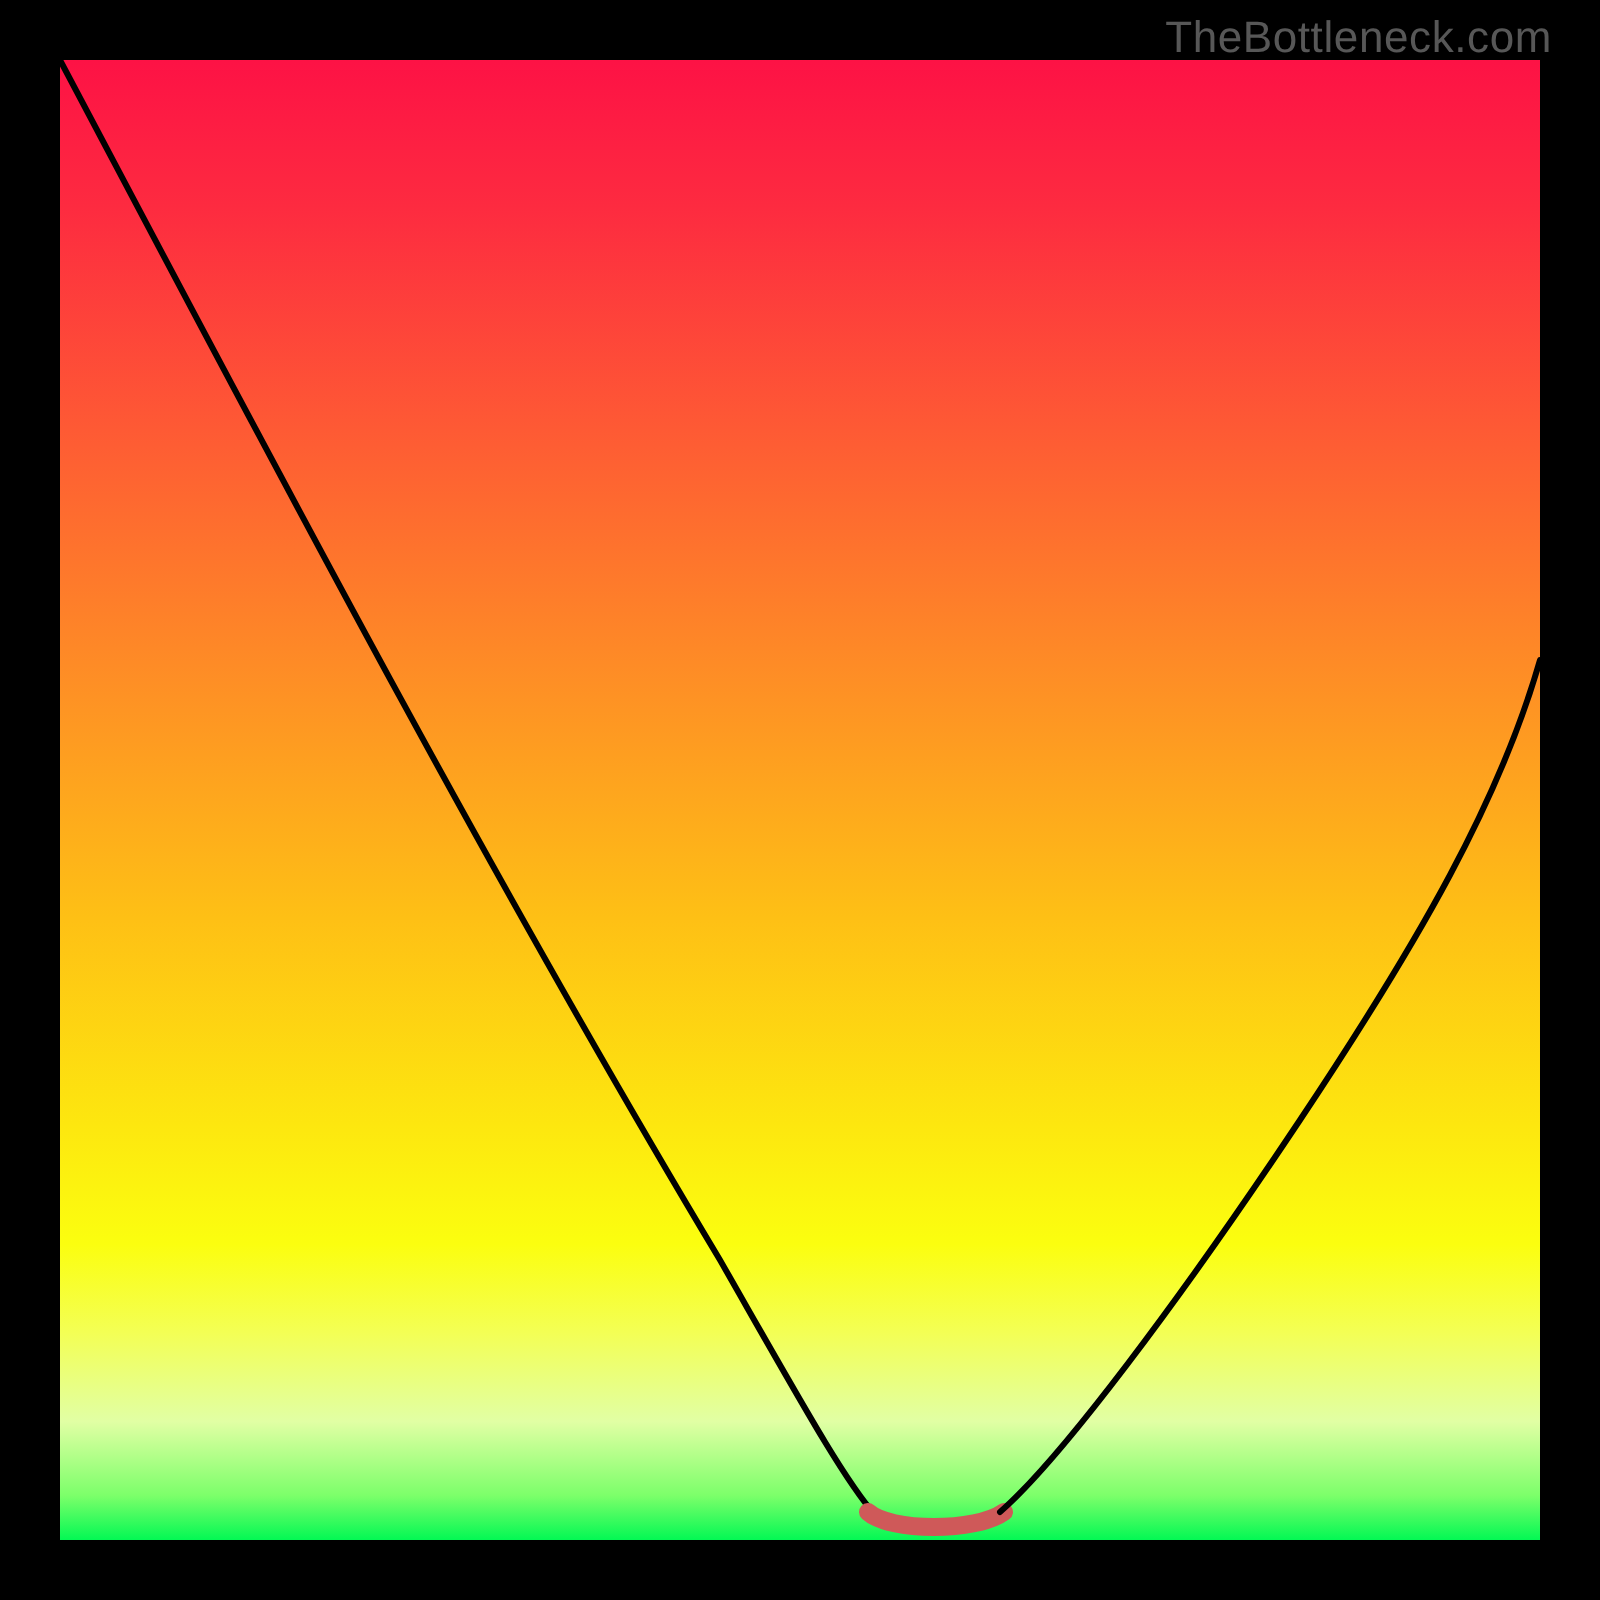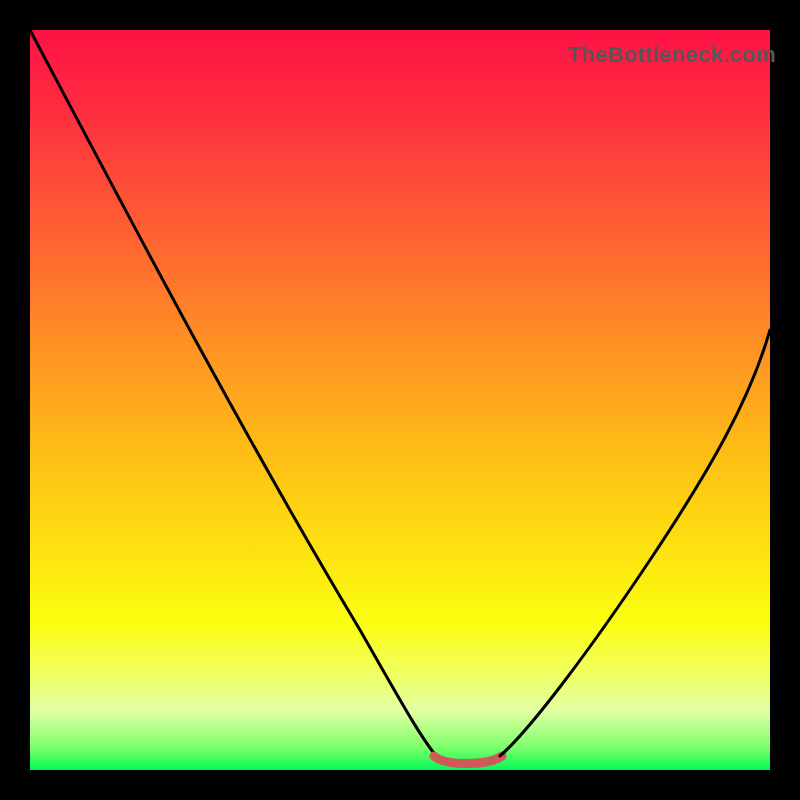--- a/index.html
+++ b/index.html
@@ -16,24 +16,23 @@
     width: 800px;
     height: 800px;
     background: #000;
   }
   .watermark {
     position: absolute;
     top: 6px;
     right: 24px;
     color: #575757;
     font-size: 22px;
-    font-weight: 700;
+    font-weight: 400;
     letter-spacing: 0.3px;
     z-index: 5;
-    margin-top: 36px;
   }
   .plot-area {
     position: absolute;
     left: 30px;
     top: 30px;
     width: 740px;
     height: 740px;
     overflow: hidden;
   }
   .gradient {

